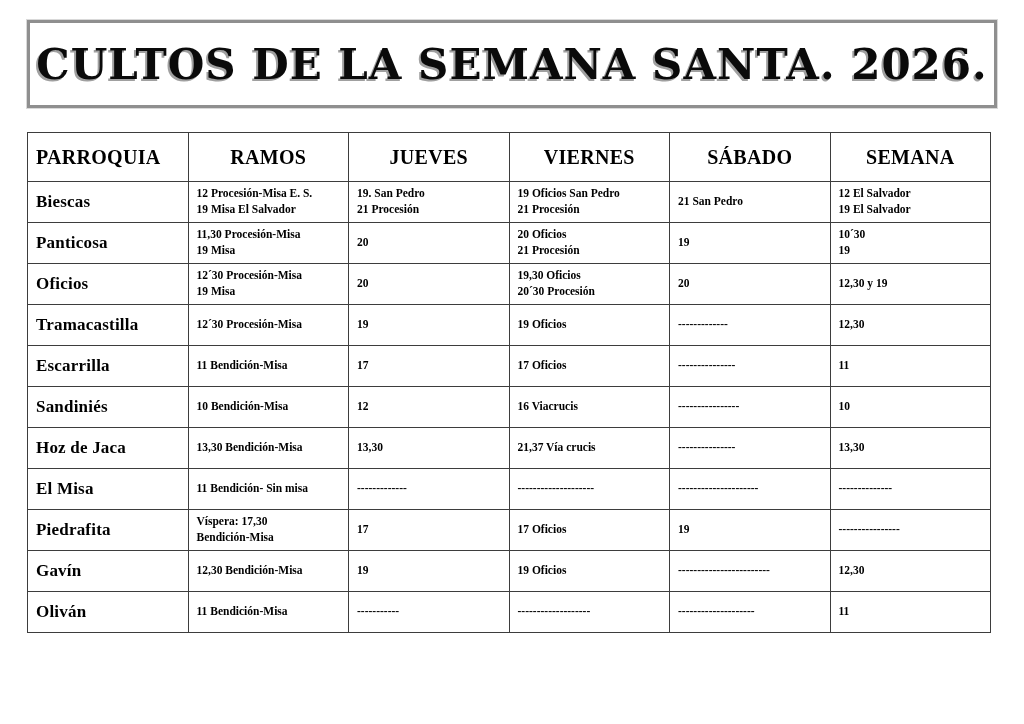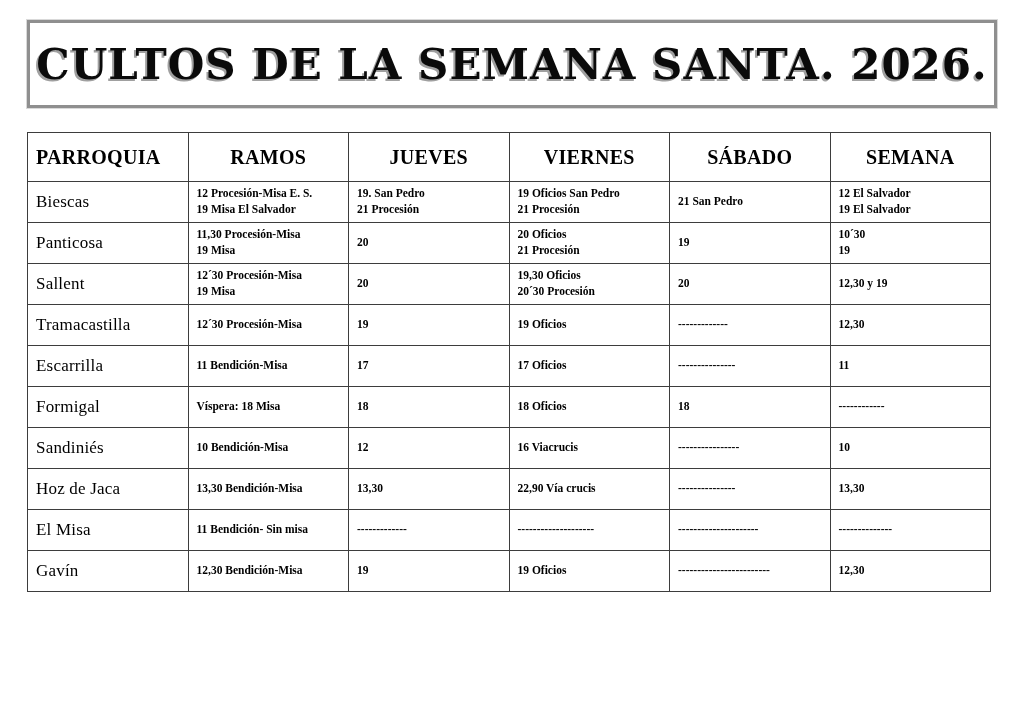--- a/index.html
+++ b/index.html
@@ -59,21 +59,21 @@
   }
   .schedule th.first {
     text-align: left;
     padding-left: 8px;
   }
   .schedule td {
     height: 41px;
   }
   .schedule td.name {
     font-size: 17px;
-    font-weight: normal;
+    font-weight: bold;
     padding-left: 8px;
     letter-spacing: 0.2px;
   }
   .schedule td.data {
     font-size: 11.5px;
     font-weight: bold;
     padding-left: 8px;
     padding-right: 4px;
     line-height: 1.35;
     white-space: pre-line;
@@ -125,21 +125,21 @@
           <td class="data">11,30 Procesión-Misa
 19 Misa</td>
           <td class="data">20</td>
           <td class="data">20 Oficios
 21 Procesión</td>
           <td class="data">19</td>
           <td class="data">10´30
 19</td>
         </tr>
         <tr>
-          <td class="name">Sallent</td>
+          <td class="name">Oficios</td>
           <td class="data">12´30 Procesión-Misa
 19 Misa</td>
           <td class="data">20</td>
           <td class="data">19,30 Oficios
 20´30 Procesión</td>
           <td class="data">20</td>
           <td class="data">12,30 y 19</td>
         </tr>
         <tr>
           <td class="name">Tramacastilla</td>
@@ -151,55 +151,64 @@
         </tr>
         <tr>
           <td class="name">Escarrilla</td>
           <td class="data">11 Bendición-Misa</td>
           <td class="data">17</td>
           <td class="data">17 Oficios</td>
           <td class="data">---------------</td>
           <td class="data">11</td>
         </tr>
         <tr>
-          <td class="name">Formigal</td>
-          <td class="data">Víspera: 18 Misa</td>
-          <td class="data">18</td>
-          <td class="data">18 Oficios</td>
-          <td class="data">18</td>
-          <td class="data">------------</td>
-        </tr>
-        <tr>
           <td class="name">Sandiniés</td>
           <td class="data">10 Bendición-Misa</td>
           <td class="data">12</td>
           <td class="data">16 Viacrucis</td>
           <td class="data">----------------</td>
           <td class="data">10</td>
         </tr>
         <tr>
           <td class="name">Hoz de Jaca</td>
           <td class="data">13,30 Bendición-Misa</td>
           <td class="data">13,30</td>
-          <td class="data">22,90 Vía crucis</td>
+          <td class="data">21,37 Vía crucis</td>
           <td class="data">---------------</td>
           <td class="data">13,30</td>
         </tr>
         <tr>
           <td class="name">El Misa</td>
           <td class="data">11 Bendición- Sin misa</td>
           <td class="data">-------------</td>
           <td class="data">--------------------</td>
           <td class="data">---------------------</td>
           <td class="data">--------------</td>
         </tr>
         <tr>
+          <td class="name">Piedrafita</td>
+          <td class="data">Víspera: 17,30
+Bendición-Misa</td>
+          <td class="data">17</td>
+          <td class="data">17 Oficios</td>
+          <td class="data">19</td>
+          <td class="data">----------------</td>
+        </tr>
+        <tr>
           <td class="name">Gavín</td>
           <td class="data">12,30 Bendición-Misa</td>
           <td class="data">19</td>
           <td class="data">19 Oficios</td>
           <td class="data">------------------------</td>
           <td class="data">12,30</td>
         </tr>
+        <tr>
+          <td class="name">Oliván</td>
+          <td class="data">11 Bendición-Misa</td>
+          <td class="data">-----------</td>
+          <td class="data">-------------------</td>
+          <td class="data">--------------------</td>
+          <td class="data">11</td>
+        </tr>
       </tbody>
   </table>
 
 </div>
 
 </body></html>

